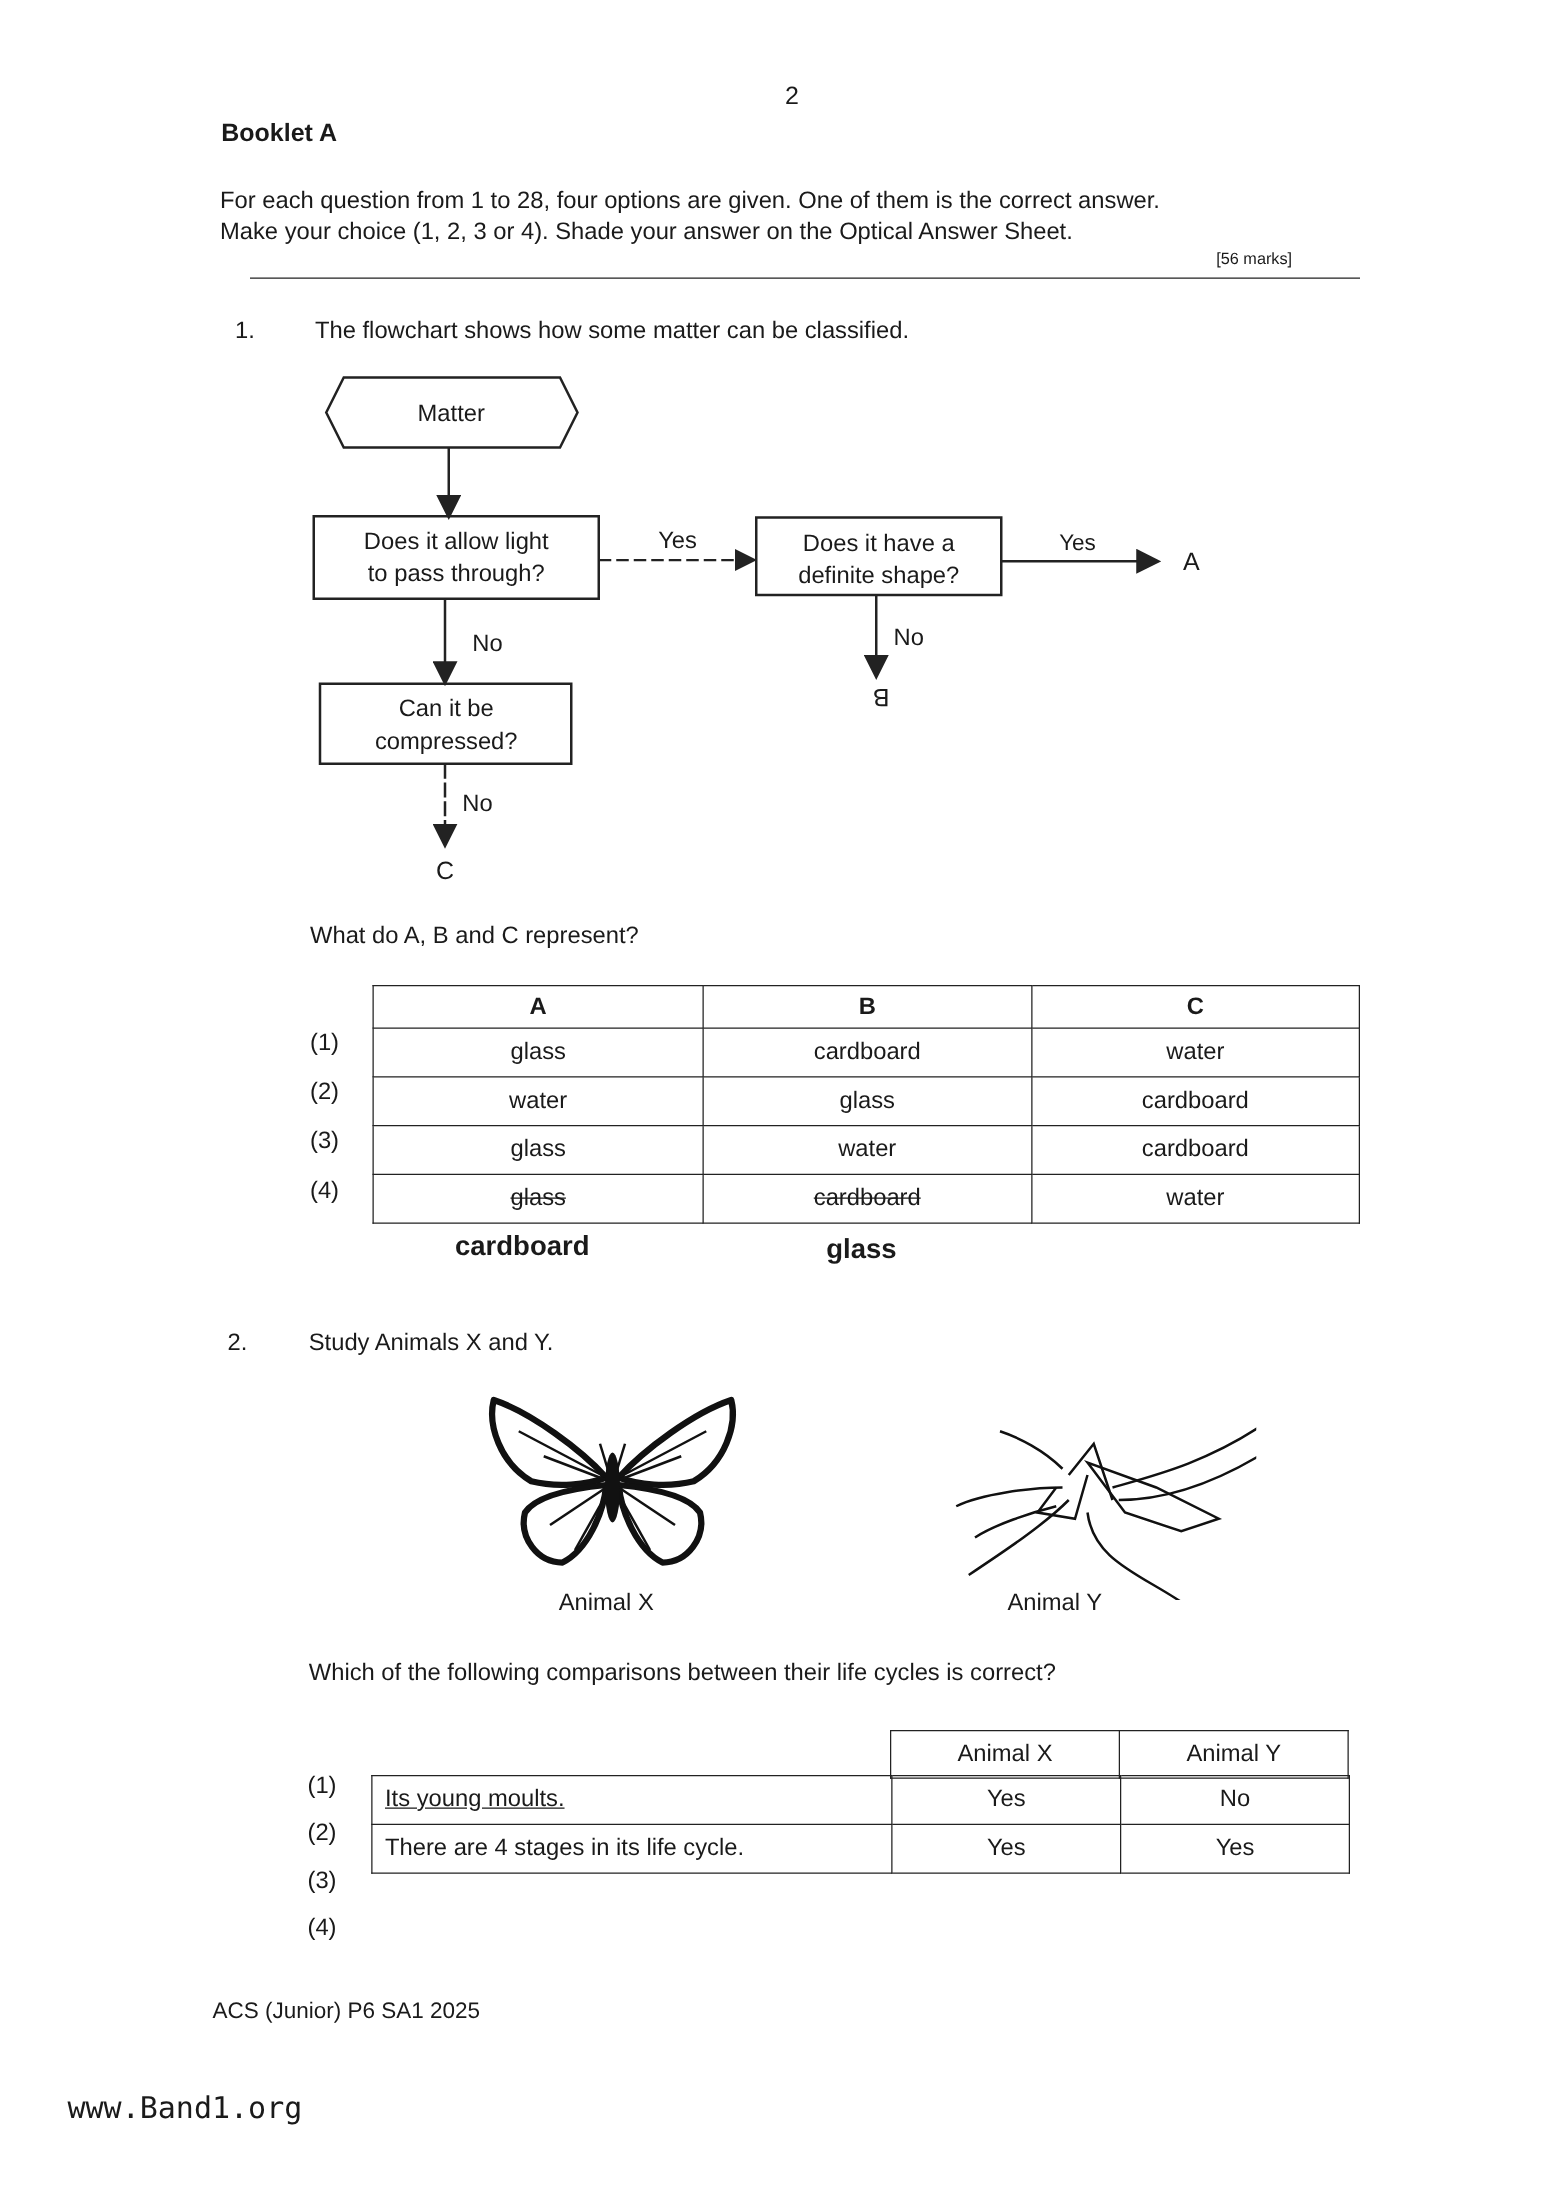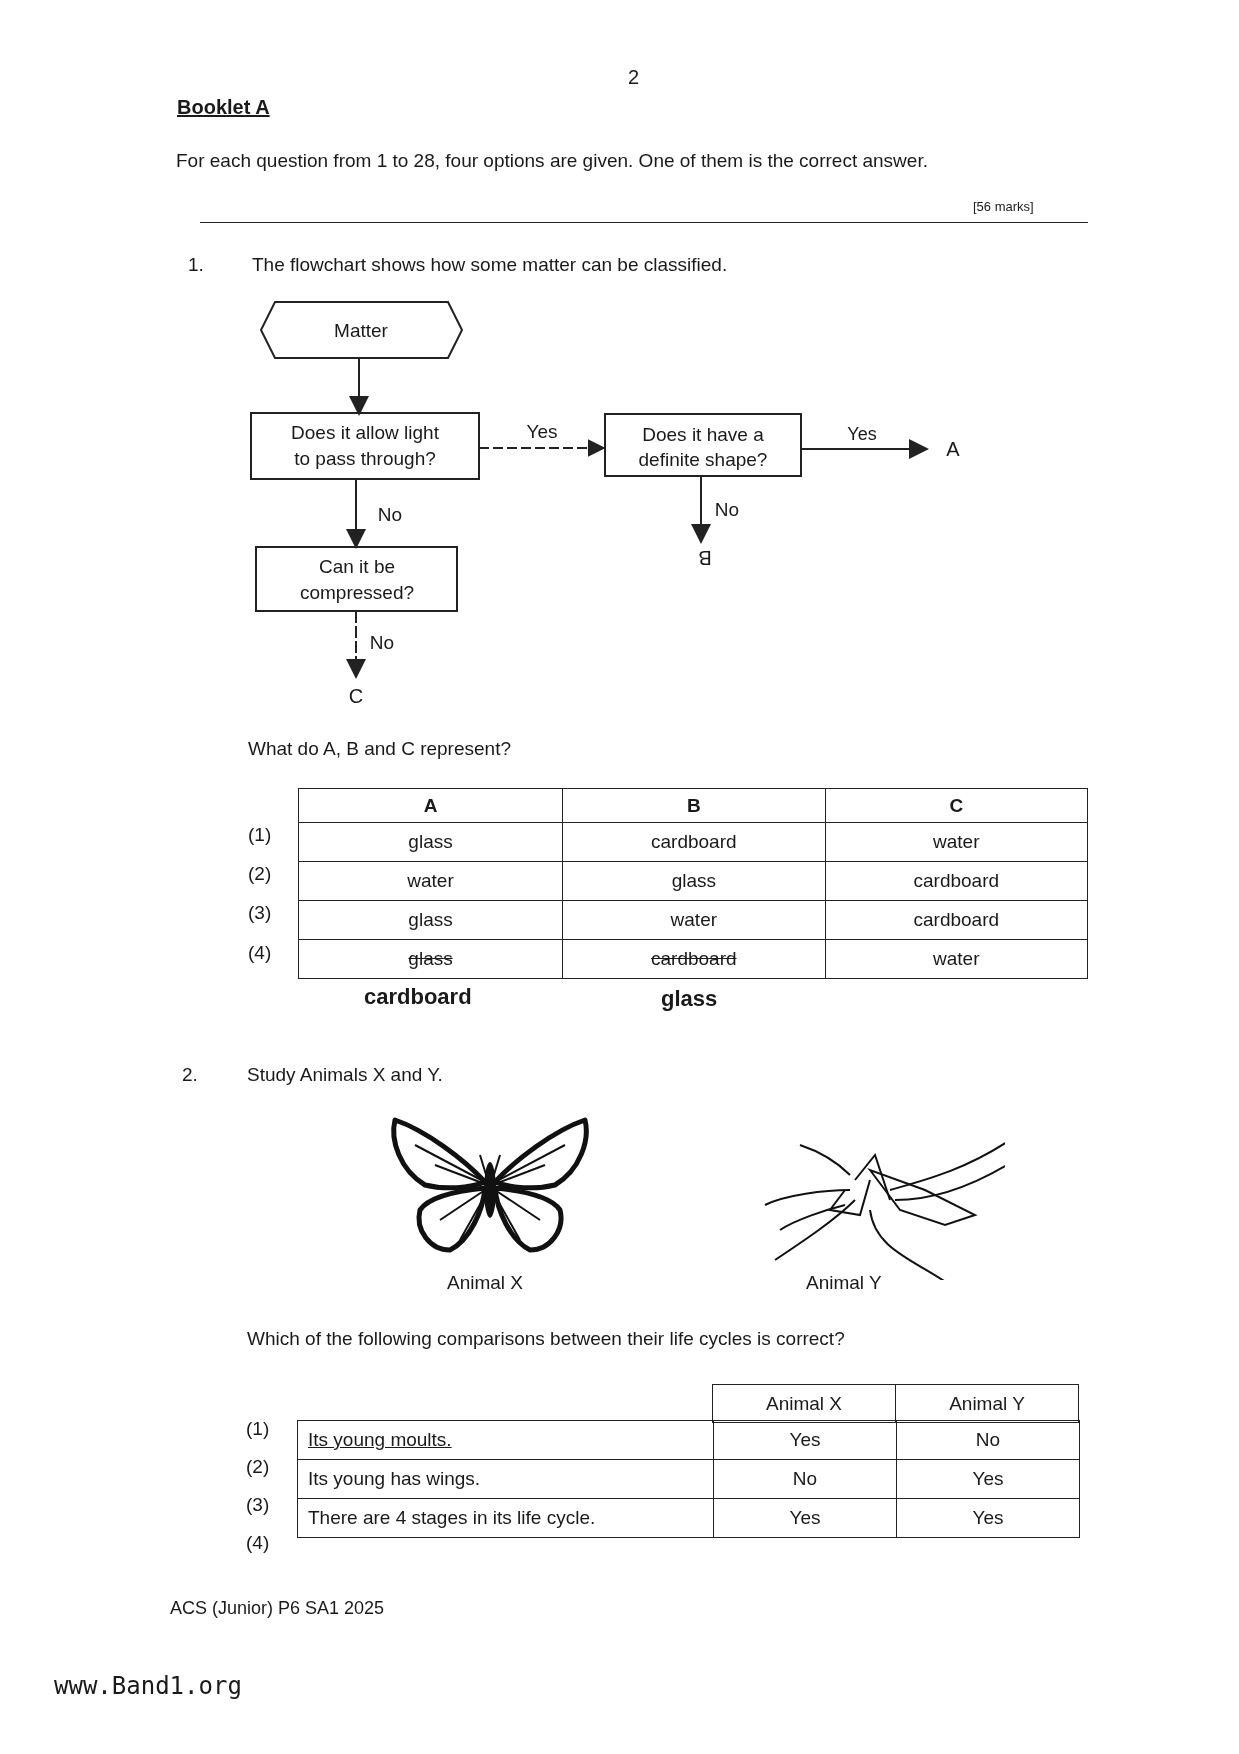--- a/index.html
+++ b/index.html
@@ -2,21 +2,21 @@
 <html><head>
 <meta charset="utf-8">
 <style>
   html, body { margin: 0; padding: 0; background: #ffffff; }
   body {
     width: 1239px; height: 1754px; position: relative; overflow: hidden;
     font-family: "Liberation Sans", "DejaVu Sans", sans-serif; color: #1a1a1a;
   }
   .abs { position: absolute; }
   .page-num { left: 628px; top: 66px; font-size: 20px; }
-  .booklet { left: 177px; top: 96px; font-size: 20px; font-weight: bold; text-decoration: underline; }
+  .booklet { left: 177px; top: 96px; font-size: 20px; font-weight: bold; }
   .instr { left: 176px; top: 148px; font-size: 19px; line-height: 25px; width: 900px; }
   .marks { left: 973px; top: 199px; font-size: 13px; }
   .rule { left: 200px; top: 222px; width: 888px; border-top: 1.5px solid #222; }
   .qnum { font-size: 19px; }
   .qtext { font-size: 19px; }
   svg text { font-family: "Liberation Sans", "DejaVu Sans", sans-serif; fill: #1a1a1a; }
   table.opts { border-collapse: collapse; font-size: 19px; }
   table.opts td, table.opts th { border: 1.5px solid #222; text-align: center; font-weight: normal; }
   table.opts th { font-weight: bold; }
   .optnum { font-size: 19px; }
@@ -30,20 +30,21 @@
   .watermark { left: 54px; top: 1672px; font-family: "DejaVu Sans Mono", "Liberation Mono", monospace; font-size: 24px; }
   .caption { font-size: 19px; }
 </style>
 </head>
 <body>
 
 <div class="abs page-num">2</div>
 <div class="abs booklet">Booklet A</div>
 <div class="abs instr">
   <div>For each question from 1 to 28, four options are given. One of them is the correct answer.</div>
+  <div>Make your choice (1, 2, 3 or 4). Shade your answer on the Optical Answer Sheet.</div>
 </div>
 <div class="abs marks">[56 marks]</div>
 <div class="abs rule"></div>
 
 <div class="abs qnum" style="left:188px; top:254px;">1.</div>
 <div class="abs qtext" style="left:252px; top:254px;">The flowchart shows how some matter can be classified.</div>
 
 <svg class="abs" style="left:0; top:0;" width="1239" height="760">
   <defs>
     <marker id="arr" markerWidth="10" markerHeight="10" refX="8" refY="5" orient="auto">
@@ -185,25 +186,20 @@
 <div class="abs optnum" style="left:246px; top:1532px;">(4)</div>
 
 <table class="abs cmp" style="left:297px; top:1420px;">
   <tbody>
       <tr style="height:39px;">
     <td class="l" style="width:404px;text-decoration:underline;">Its young moults.</td>
     <td class="c" style="width:180px;">Yes</td>
     <td class="c" style="width:180px;">No</td>
   </tr>
   <tr style="height:39px;">
-    <td class="l">Its young has wings.</td>
-    <td class="c">No</td>
-    <td class="c">Yes</td>
-  </tr>
-  <tr style="height:39px;">
     <td class="l">There are 4 stages in its life cycle.</td>
     <td class="c">Yes</td>
     <td class="c">Yes</td>
   </tr>
 </tbody>
   </table>
 
 <div class="abs footer">ACS (Junior) P6 SA1 2025</div>
 <div class="abs watermark">www.Band1.org</div>
 

